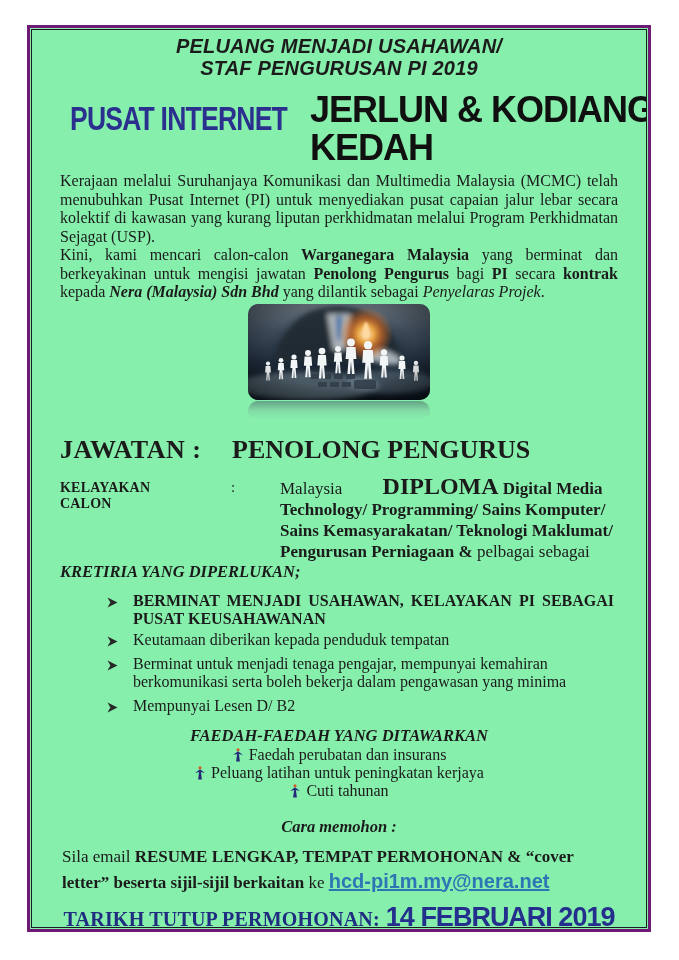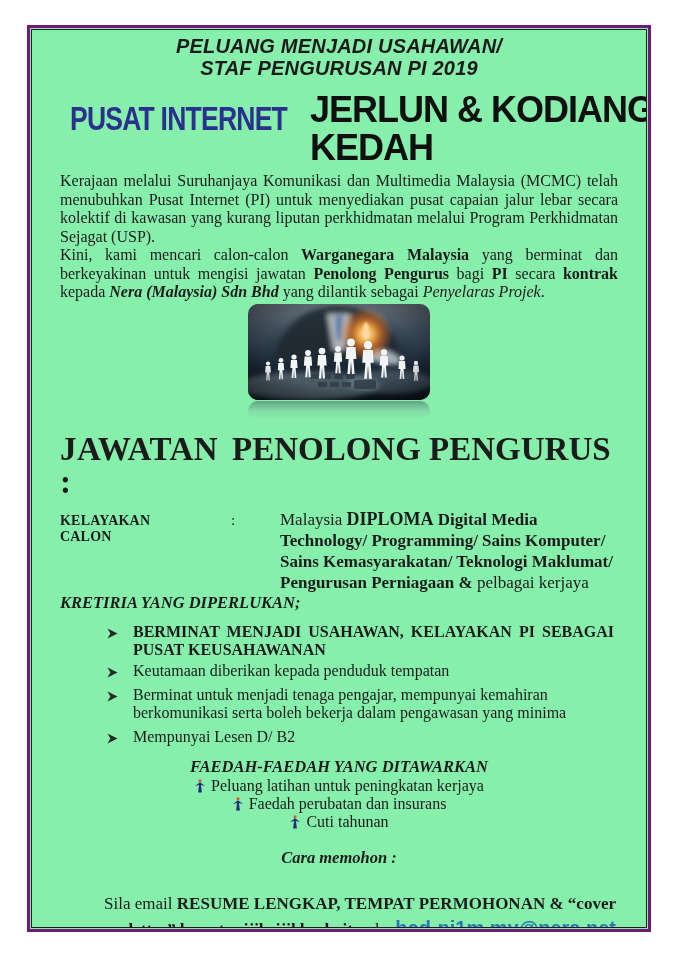--- a/index.html
+++ b/index.html
@@ -43,49 +43,49 @@
   
   .hero-wrap { margin-top:2px; text-align:center; }
   .hero-img { display:block; margin:0 auto; border-radius:10px; }
   .hero-reflection {
     width:182px; height:22px; margin:1px auto 0;
     background:linear-gradient(to bottom, rgba(55,70,85,0.45), rgba(120,132,142,0.18) 45%, rgba(255,255,255,0) 85%);
     border-radius:10px 10px 40% 40%;
   }
 
   
-  .position-row { margin-top:10px; display:flex; font-weight:bold; font-size:33px; line-height:33px; }
+  .position-row { margin-top:10px; display:flex; font-weight:bold; font-size:26px; line-height:33px; }
   .position-row .label { width:172px; flex:0 0 172px; letter-spacing:0.5px; }
 
   
   .qual-row { margin-top:10px; display:flex;gap:24px; }
   .qual-label { width:126px; flex:0 0 126px; font-weight:bold; font-size:14px; letter-spacing:0.2px; padding-top:4px; }
   .qual-colon { width:46px; flex:0 0 46px; font-size:15px; padding-top:3px; text-align:center; }
   .qual-value { flex:1; font-size:17px; line-height:21px; max-width:372px; }
   .qual-value b { font-weight:bold; }
-  .qual-value .big { font-size:18px; font-weight:bold; }
+  .qual-value .big { font-size:24px; font-weight:bold;margin-left:36px; }
 
   
   .crit-heading { font-weight:bold; font-style:italic; font-size:16.5px; }
   .crit-list { margin-top:10px; padding-left:46px; padding-right:4px; }
   .crit-item { display:flex; margin-bottom:3px; font-size:16px; line-height:18px; }
   .crit-item .arrow { flex:0 0 14px; margin-right:13px; padding-top:3px; }
   .crit-item .txt { flex:1; }
   .crit-item.bold .txt { font-weight:bold; text-align:justify; }
   .crit-item.last { margin-top:6px; }
 
   
   .benefits { margin-top:8px; text-align:center; }
   .benefits-heading { font-weight:bold; font-style:italic; font-size:16.5px; line-height:20px; }
   .benefit-item { font-size:16px; line-height:18px; }
   .benefit-item svg { vertical-align:-3px; margin-right:5px; }
 
   
   .cara-heading { margin-top:17px; text-align:center; font-weight:bold; font-style:italic; font-size:16.5px; }
-  .apply-para { margin-top:24px; text-align:right; font-size:17px; line-height:24px; padding:0 2px; }
+  .apply-para { margin-top:8px; text-align:left; font-size:17px; line-height:24px; padding:0 2px; }
   .apply-para b { font-weight:bold; }
   .email-link {
     font-family:"Liberation Sans", sans-serif; font-weight:bold; font-size:20px;
     color:#2e75b6; text-decoration:underline; cursor:pointer;
   }
 
   
   .deadline { margin-top:7px; text-align:center; white-space:nowrap; }
   .deadline-label { font-weight:bold; font-size:20px; letter-spacing:0.2px; color:#1f2c80; }
   .deadline-date {
@@ -218,21 +218,21 @@
     </div>
 
     <div class="position-row">
       <div class="label">JAWATAN :</div>
       <div class="value">PENOLONG PENGURUS</div>
     </div>
 
     <div class="qual-row">
       <div class="qual-label">KELAYAKAN CALON</div>
       <div class="qual-colon">:</div>
-      <div class="qual-value"><span>Malaysia </span><span class="big">DIPLOMA</span><b> Digital Media Technology/ Programming/ Sains Komputer/ Sains Kemasyarakatan/ Teknologi Maklumat/ Pengurusan Perniagaan &amp;</b><span> pelbagai kerjaya</span></div>
+      <div class="qual-value"><span>Malaysia </span><span class="big">DIPLOMA</span><b> Digital Media Technology/ Programming/ Sains Komputer/ Sains Kemasyarakatan/ Teknologi Maklumat/ Pengurusan Perniagaan &amp;</b><span> pelbagai sebagai</span></div>
     </div>
 
     <div class="crit-heading">KRETIRIA YANG DIPERLUKAN;</div>
 
     <div class="crit-list">
       <div class="crit-item bold">
         <span class="arrow"><svg width="13" height="13" viewBox="0 0 13 13">
               <path d="M1.5 11.5 L11.5 6.5 L1.5 1.5 L4.4 6.5 Z" fill="#282828"></path>
             </svg></span>
         <span class="txt">BERMINAT MENJADI USAHAWAN, KELAYAKAN PI SEBAGAI PUSAT KEUSAHAWANAN</span>
@@ -252,31 +252,31 @@
       <div class="crit-item last">
         <span class="arrow"><svg width="13" height="13" viewBox="0 0 13 13">
               <path d="M1.5 11.5 L11.5 6.5 L1.5 1.5 L4.4 6.5 Z" fill="#282828"></path>
             </svg></span>
         <span class="txt">Mempunyai Lesen D/ B2</span>
       </div>
     </div>
 
     <div class="benefits">
       <div class="benefits-heading">FAEDAH-FAEDAH YANG DITAWARKAN</div>
+      <div class="benefit-item"><svg width="12" height="15" viewBox="0 0 12 15">
+            <circle cx="6" cy="1.8" r="1.5" fill="#d8571e"></circle>
+            <path d="M6 3.2 L1.1 6.9 L5.1 5.9 L4.1 13.6 L7.9 13.6 L6.9 5.9 L10.9 6.9 Z" fill="#232a78"></path>
+          </svg><span>Faedah perubatan dan insurans</span></div>
       <div class="benefit-item"><svg width="12" height="15" viewBox="0 0 12 15">
             <circle cx="6" cy="1.8" r="1.5" fill="#d8571e"></circle>
             <path d="M6 3.2 L1.1 6.9 L5.1 5.9 L4.1 13.6 L7.9 13.6 L6.9 5.9 L10.9 6.9 Z" fill="#232a78"></path>
           </svg><span>Peluang latihan untuk peningkatan kerjaya</span></div>
       <div class="benefit-item"><svg width="12" height="15" viewBox="0 0 12 15">
             <circle cx="6" cy="1.8" r="1.5" fill="#d8571e"></circle>
             <path d="M6 3.2 L1.1 6.9 L5.1 5.9 L4.1 13.6 L7.9 13.6 L6.9 5.9 L10.9 6.9 Z" fill="#232a78"></path>
-          </svg><span>Faedah perubatan dan insurans</span></div>
-      <div class="benefit-item"><svg width="12" height="15" viewBox="0 0 12 15">
-            <circle cx="6" cy="1.8" r="1.5" fill="#d8571e"></circle>
-            <path d="M6 3.2 L1.1 6.9 L5.1 5.9 L4.1 13.6 L7.9 13.6 L6.9 5.9 L10.9 6.9 Z" fill="#232a78"></path>
           </svg><span>Cuti tahunan</span></div>
     </div>
 
     <div class="cara-heading">Cara memohon :</div>
 
     <div class="apply-para">
       <span>Sila email </span><b>RESUME LENGKAP, TEMPAT PERMOHONAN &amp; “cover letter” beserta sijil-sijil berkaitan </b><span>ke </span><a class="email-link">hcd-pi1m.my@nera.net</a>
     </div>
 
     <div class="deadline">

